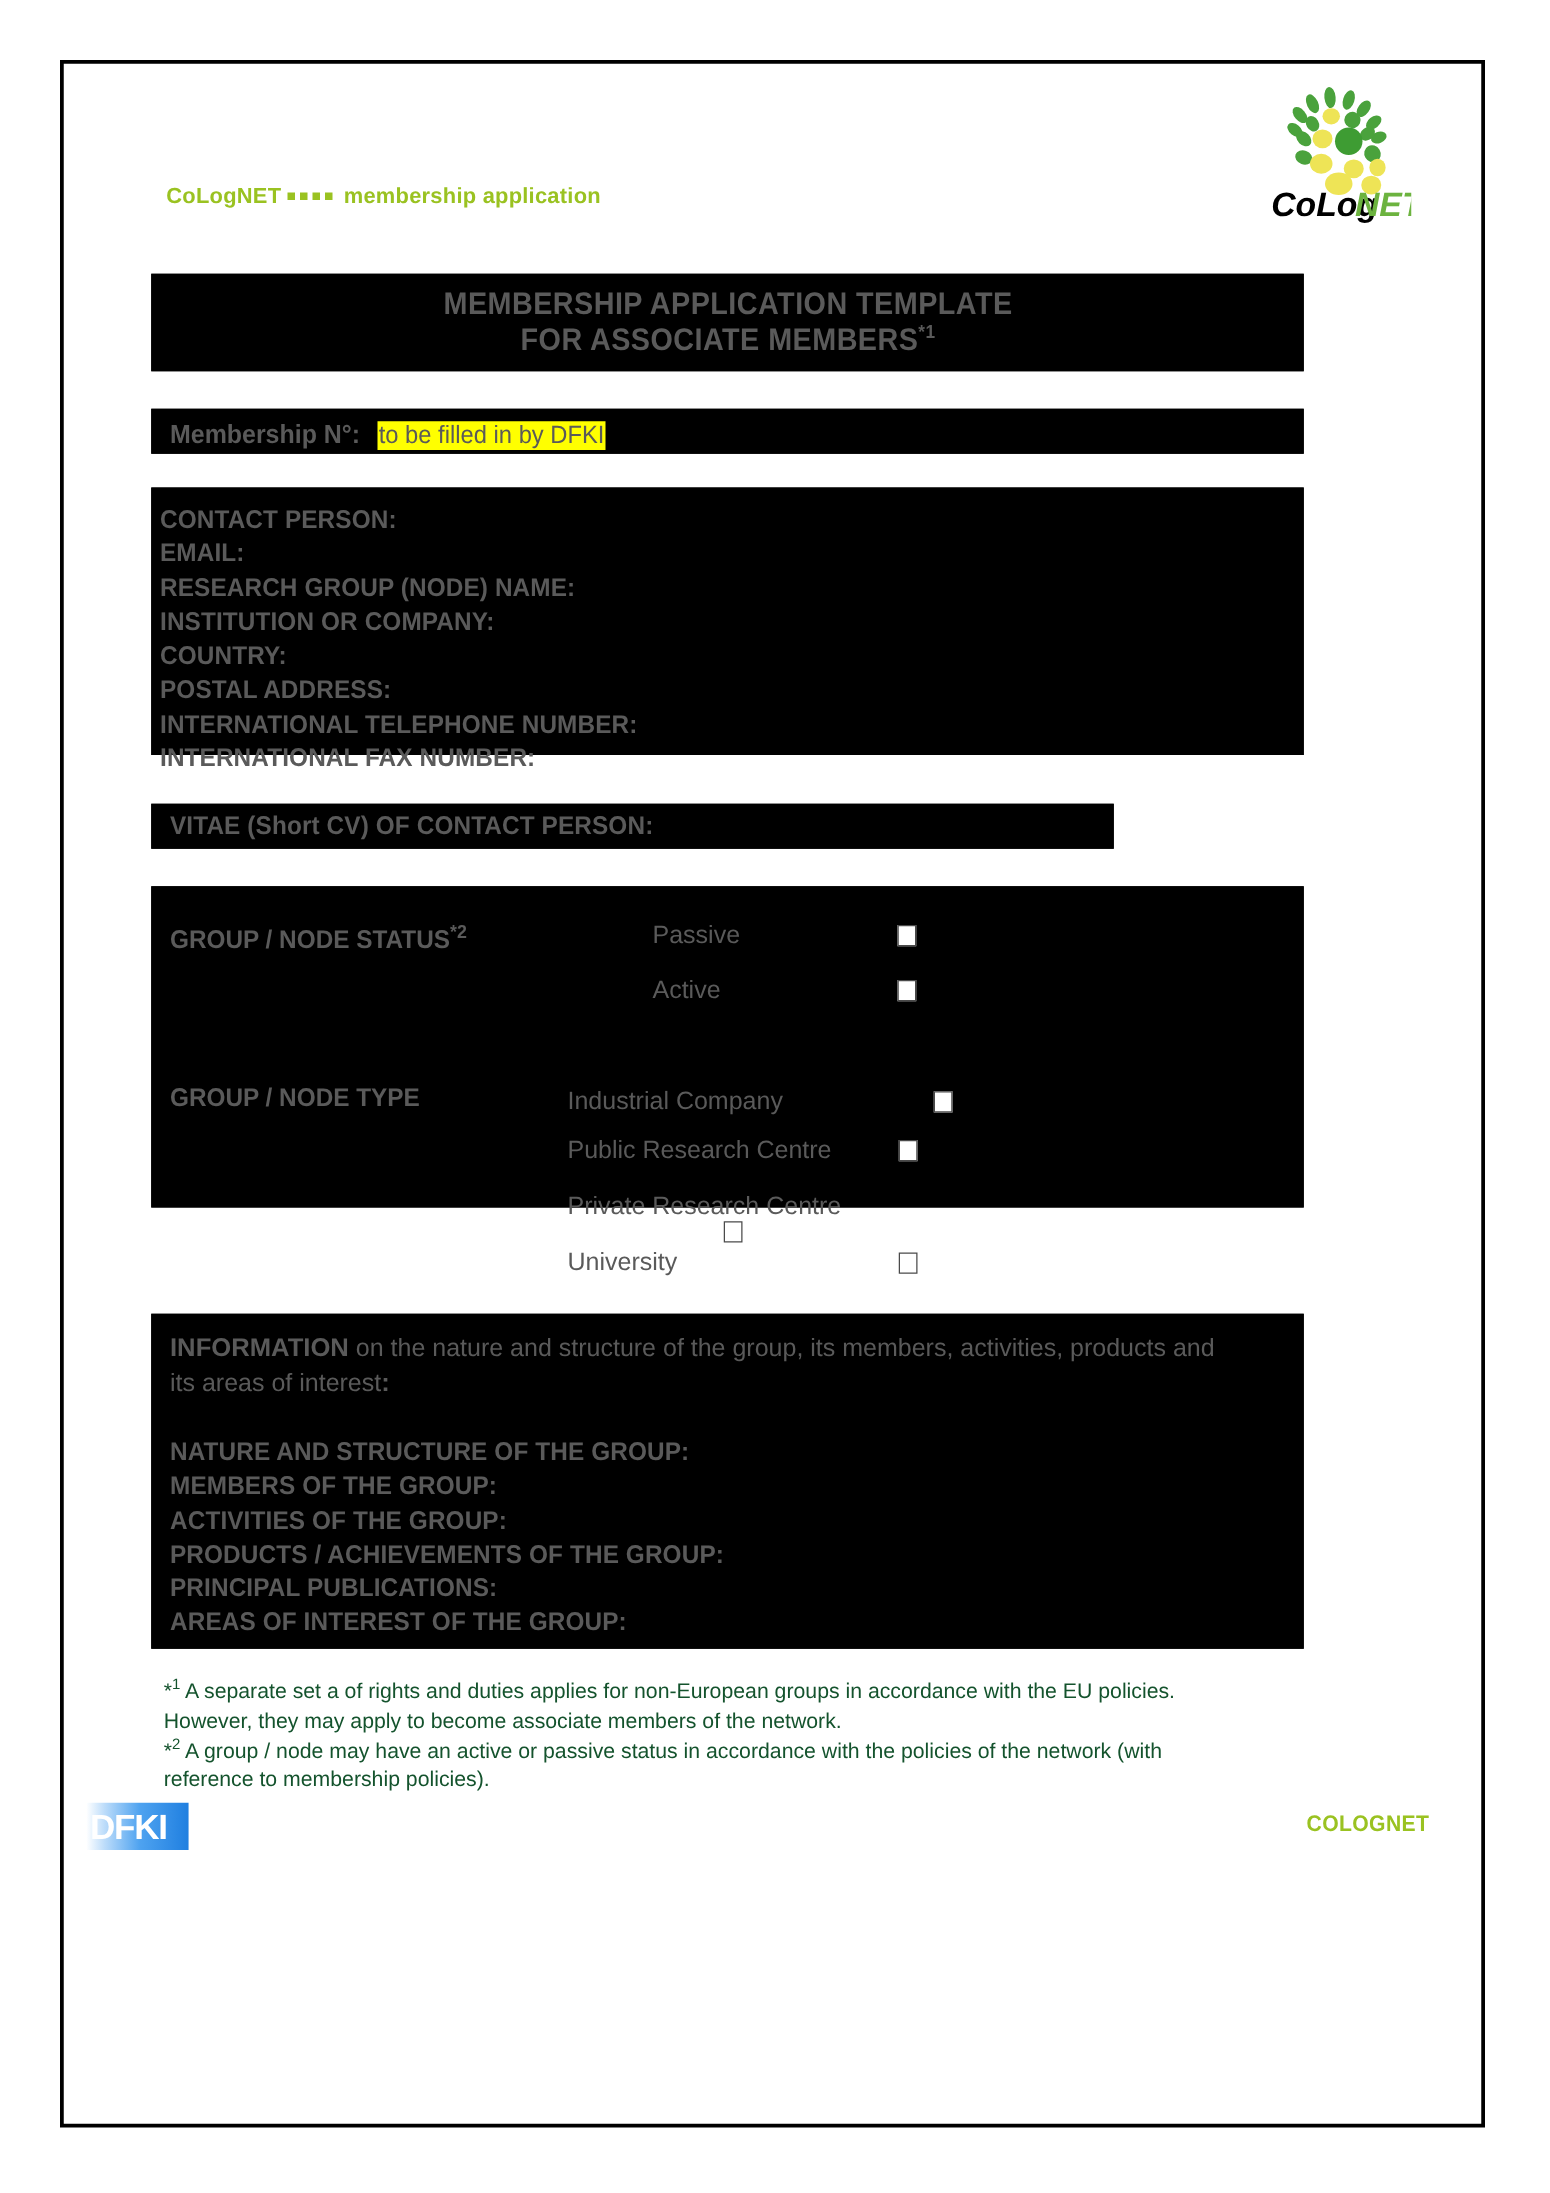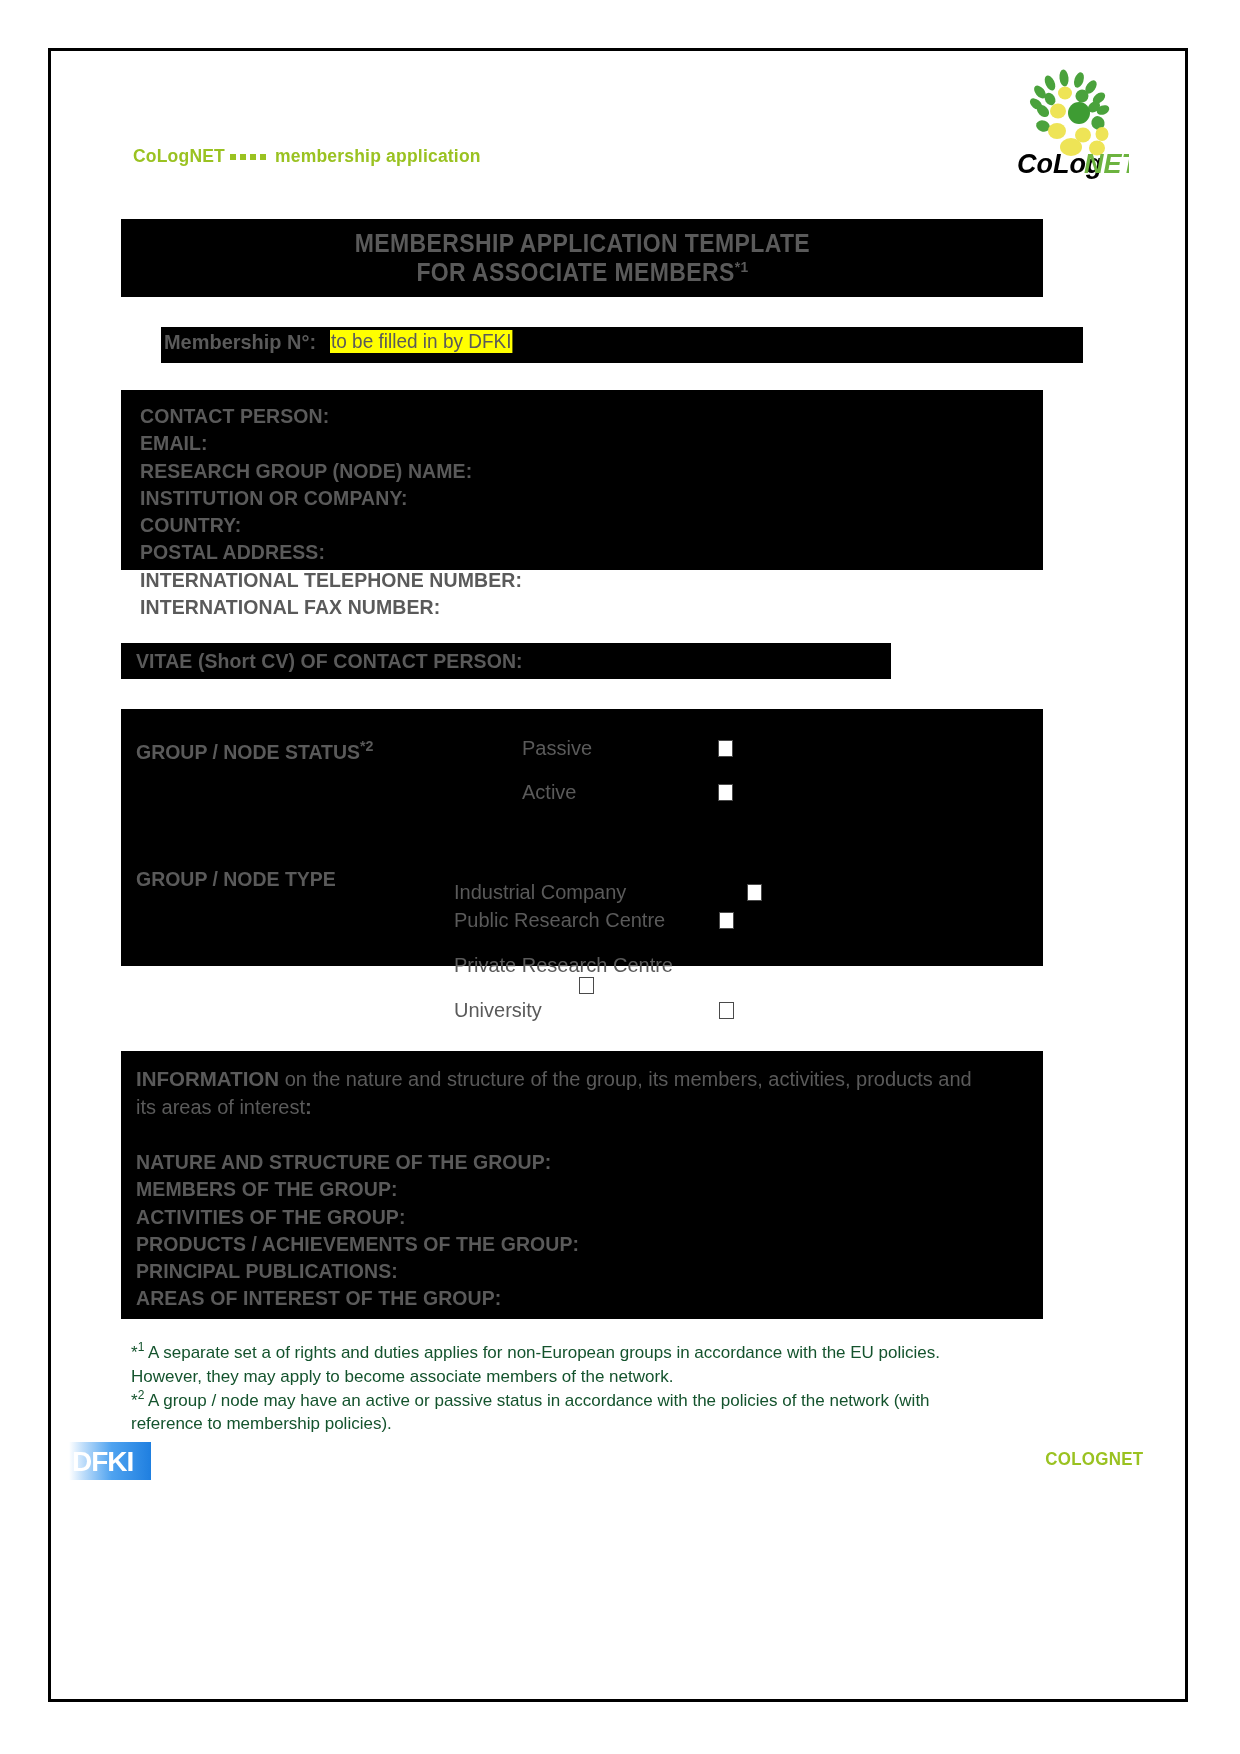--- a/index.html
+++ b/index.html
@@ -102,22 +102,22 @@
     line-height: 0;
   }
 
   
   #membership-box {
     left: 70px;
     top: 276px;
     width: 922px;
     height: 36px;
     display: flex;
-    align-items: flex-start;
-    margin-left: 40px;
+    align-items: flex-end;
+    padding-left: 12px;
   }
   .mem-label {
     font-size: 21px;
     font-weight: bold;
     color: #5a5a5a;
     transform: scaleX(0.95);
     transform-origin: left center;
     white-space: nowrap;
   }
   .mem-value {
@@ -129,22 +129,22 @@
     transform: scaleX(0.95);
     transform-origin: left center;
     white-space: nowrap;
   }
 
   
   #contact-box {
     left: 70px;
     top: 339px;
     width: 922px;
-    height: 180px;
-    padding: 9px 0 0 16px;
+    height: 214px;
+    padding: 9px 0 0 4px;
   }
   .field-line {
     font-size: 20.5px;
     font-weight: bold;
     color: #5a5a5a;
     line-height: 1.33;
     letter-spacing: 0.1px;
     transform: scaleX(0.95);
     transform-origin: left center;
     white-space: nowrap;
@@ -351,21 +351,21 @@
       </div>
       <div class="opt-row" style="left:398px; top:69px;">
         <span class="opt-label" style="width:196px">Active</span>
         <span class="checkbox"></span>
       </div>
     </div>
 
     <div class="box" id="type-box">
       <div class="section-heading" style="top:28px">GROUP / NODE TYPE</div>
 
-      <div class="opt-row" style="left:330px; top:42px;gap:28px;">
+      <div class="opt-row" style="left:330px; top:31px;gap:28px;">
         <span class="opt-label" style="width:265px">Industrial Company</span>
         <span class="checkbox"></span>
       </div>
       <div class="opt-row" style="left:330px; top:70px;">
         <span class="opt-label" style="width:265px">Public Research Centre</span>
         <span class="checkbox"></span>
       </div>
       <div class="opt-row" style="left:330px; top:115px;flex-direction:column;">
         <span class="opt-label" style="width:265px">Private Research Centre</span>
         <span class="checkbox"></span>

